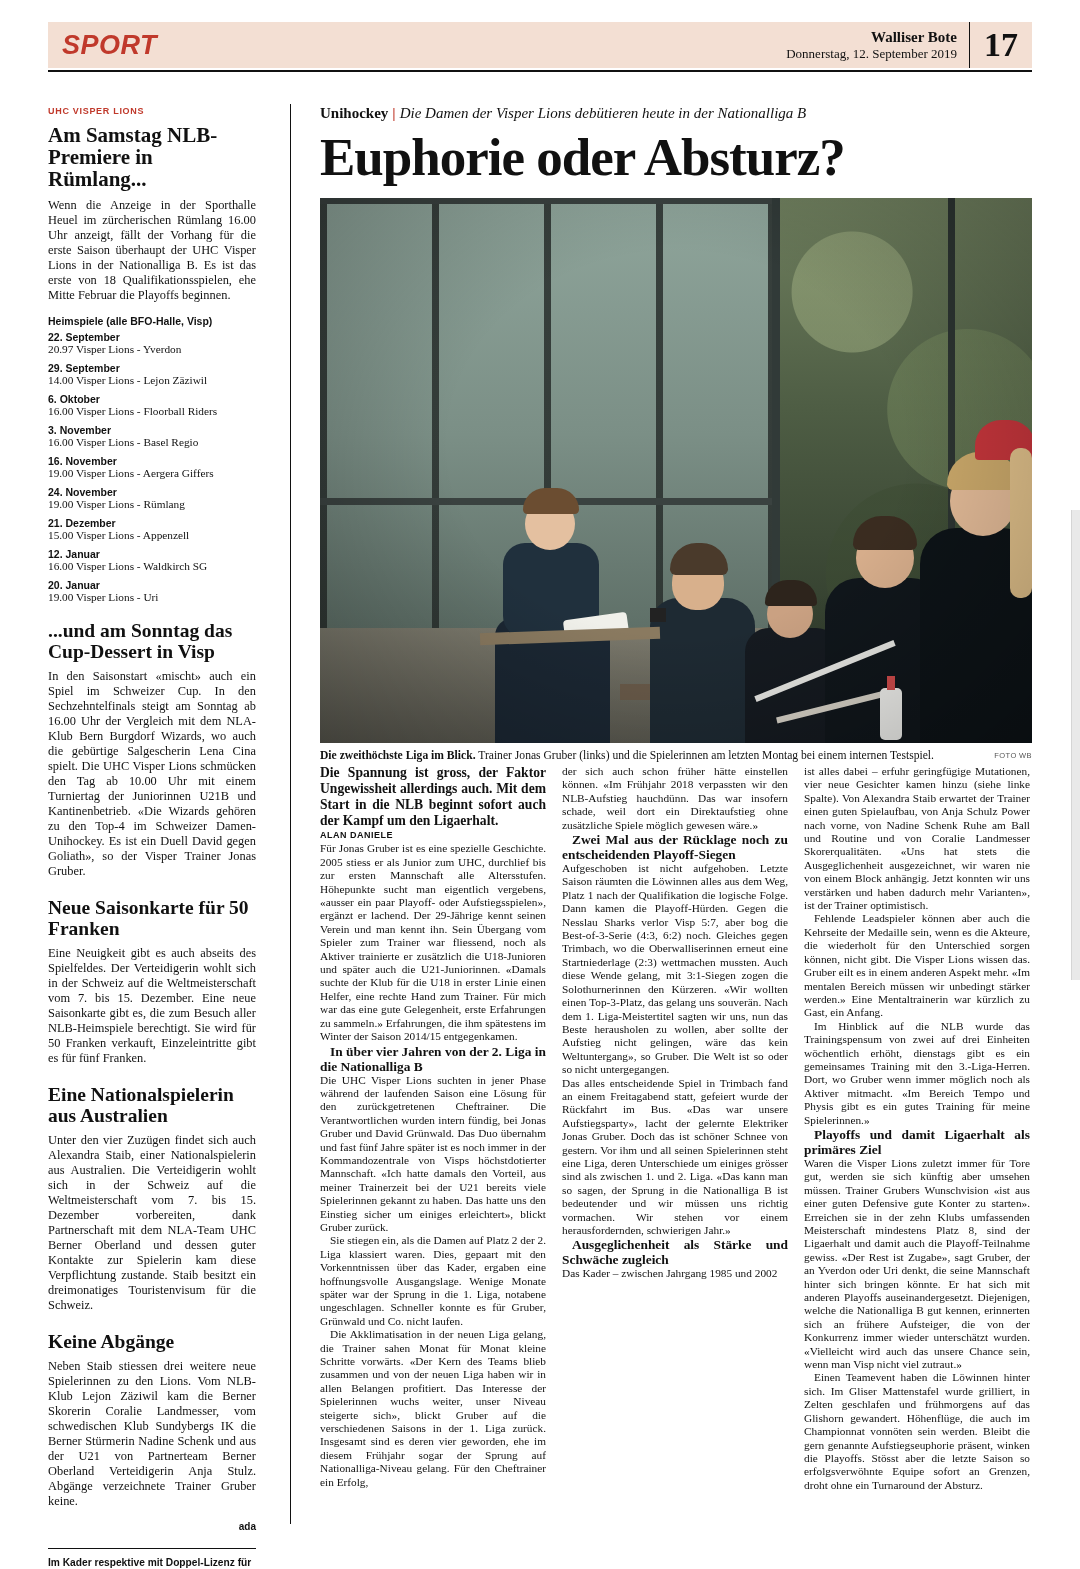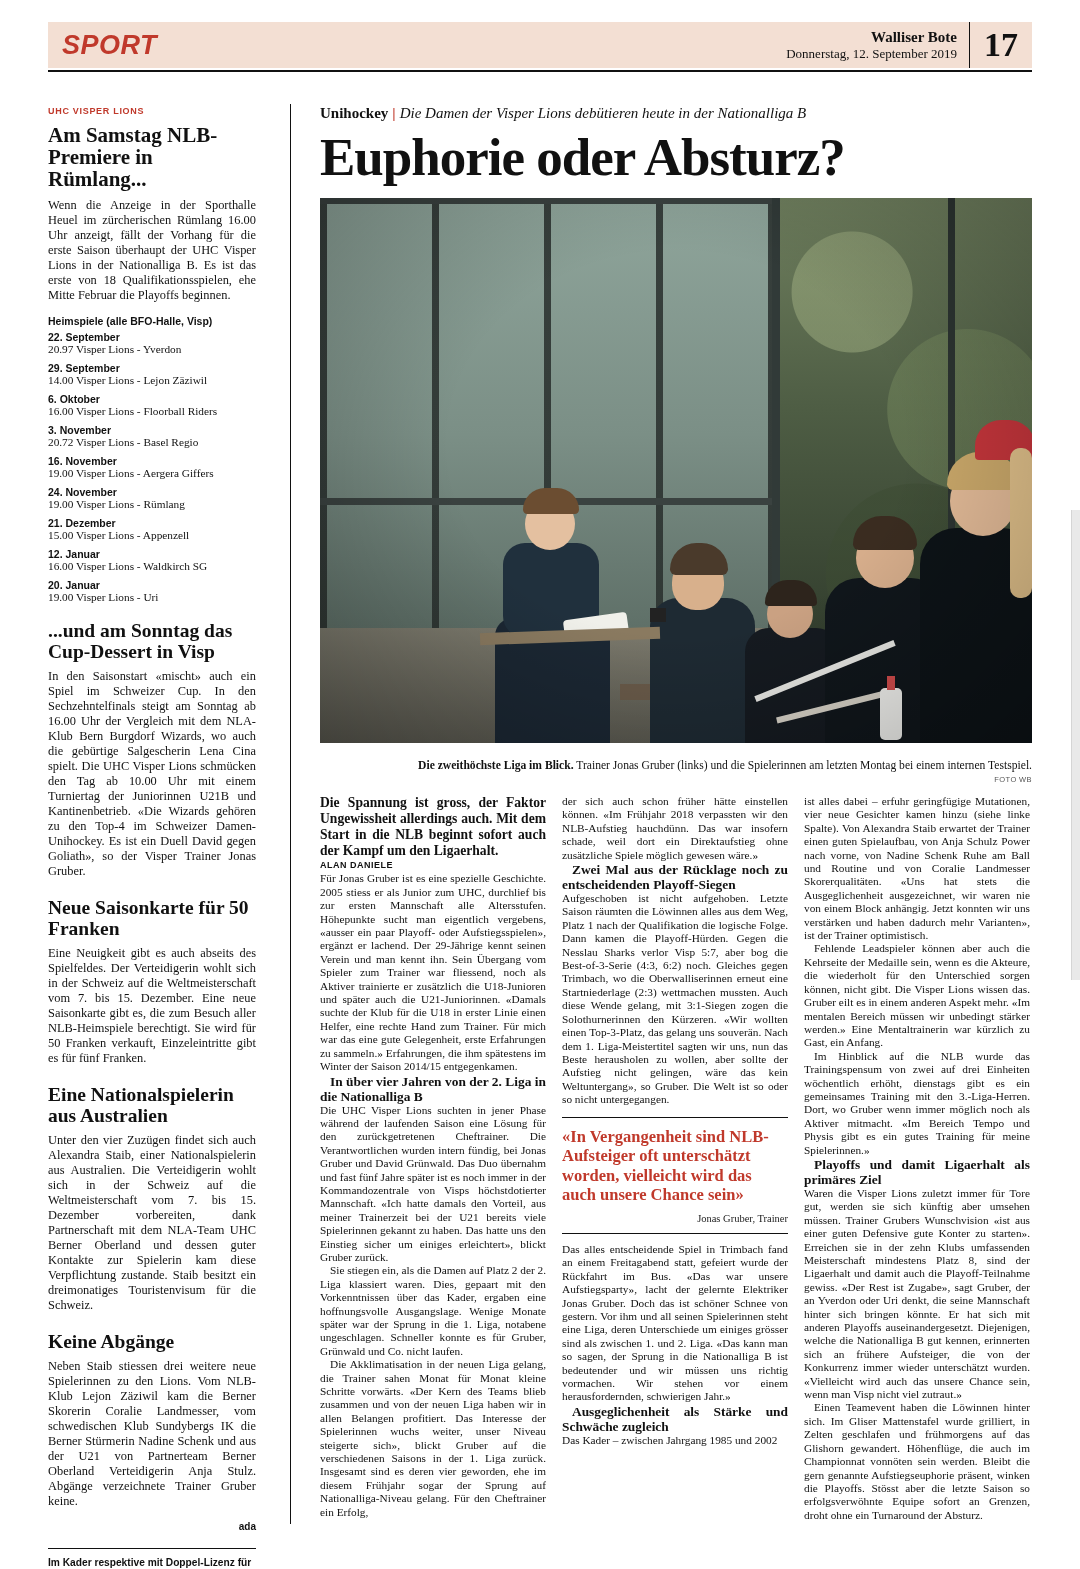--- a/index.html
+++ b/index.html
@@ -75,27 +75,27 @@
   .overline .sep{color:#c0392b;font-weight:bold;padding:0 4px;}
   .overline .rest{font-style:italic;}
   .headline{
     font-weight:bold;font-size:53px;line-height:58px;letter-spacing:-1px;
     margin:2px 0 12px 0;
   }
   .photo{
     width:712px;height:545px;position:relative;overflow:hidden;background:#2d3138;
   }
   .caption{
-    font-size:11.6px;line-height:14px;margin-top:16px;display:flex;justify-content:space-between;align-items:flex-end;flex-direction:column;
+    font-size:11.6px;line-height:14px;margin-top:6px;display:flex;justify-content:space-between;align-items:flex-end;
   }
   .caption b{font-weight:bold;}
   .credit{font-family:"Liberation Sans", sans-serif;font-size:7.5px;color:#555;letter-spacing:.4px;white-space:nowrap;padding-left:10px;}
 
   
-  .cols{display:flex;gap:16px;margin-top:8px;}
+  .cols{display:flex;gap:16px;margin-top:2px;}
   .col{width:226px;font-size:11.3px;line-height:13.4px;text-align:justify;}
   .col p{margin:0 0 0 0;text-indent:10px;}
   .col p.noind{text-indent:0;}
   .sub{font-weight:bold;font-size:13.4px;line-height:15px;margin:9px 0 4px 0;text-indent:0;}
   .standfirst{font-weight:bold;font-size:13.6px;line-height:16px;margin-bottom:8px;text-indent:0;}
   .author{font-family:"Liberation Sans", sans-serif;font-size:9px;font-weight:bold;letter-spacing:.5px;margin-bottom:5px;text-indent:0;}
   .quote{
     border-top:1.5px solid #111;border-bottom:1.5px solid #111;
     padding:9px 0 8px 0;margin:10px 0 9px 0;text-indent:0;
   }
@@ -138,21 +138,21 @@
     <div class="sched-item">
       <div class="sched-date">29. September</div>
       <div class="sched-match">14.00 Visper Lions - Lejon Zäziwil</div>
     </div>
     <div class="sched-item">
       <div class="sched-date">6. Oktober</div>
       <div class="sched-match">16.00 Visper Lions - Floorball Riders</div>
     </div>
     <div class="sched-item">
       <div class="sched-date">3. November</div>
-      <div class="sched-match">20.72 Visper Lions - Basel Regio</div>
+      <div class="sched-match">16.00 Visper Lions - Basel Regio</div>
     </div>
     <div class="sched-item">
       <div class="sched-date">16. November</div>
       <div class="sched-match">19.00 Visper Lions - Aergera Giffers</div>
     </div>
     <div class="sched-item">
       <div class="sched-date">24. November</div>
       <div class="sched-match">19.00 Visper Lions - Rümlang</div>
     </div>
     <div class="sched-item">
@@ -271,24 +271,20 @@
         <p class="sub">In über vier Jahren von der 2. Liga in die Nationalliga B</p>
         <p class="noind">Die UHC Visper Lions suchten in jener Phase während der laufenden Saison eine Lösung für den zurückgetretenen Cheftrainer. Die Verantwortlichen wurden intern fündig, bei Jonas Gruber und David Grünwald. Das Duo übernahm und fast fünf Jahre später ist es noch immer in der Kommandozentrale von Visps höchstdotierter Mannschaft. «Ich hatte damals den Vorteil, aus meiner Trainerzeit bei der U21 bereits viele Spielerinnen gekannt zu haben. Das hatte uns den Einstieg sicher um einiges erleichtert», blickt Gruber zurück.</p>
         <p>Sie stiegen ein, als die Damen auf Platz 2 der 2. Liga klassiert waren. Dies, gepaart mit den Vorkenntnissen über das Kader, ergaben eine hoffnungsvolle Ausgangslage. Wenige Monate später war der Sprung in die 1. Liga, notabene ungeschlagen. Schneller konnte es für Gruber, Grünwald und Co. nicht laufen.</p>
         <p>Die Akklimatisation in der neuen Liga gelang, die Trainer sahen Monat für Monat kleine Schritte vorwärts. «Der Kern des Teams blieb zusammen und von der neuen Liga haben wir in allen Belangen profitiert. Das Interesse der Spielerinnen wuchs weiter, unser Niveau steigerte sich», blickt Gruber auf die verschiedenen Saisons in der 1. Liga zurück. Insgesamt sind es deren vier geworden, ehe im diesem Frühjahr sogar der Sprung auf Nationalliga-Niveau gelang. Für den Cheftrainer ein Erfolg,</p>
       </div>
 
       <div class="col">
         <p class="noind">der sich auch schon früher hätte einstellen können. «Im Frühjahr 2018 verpassten wir den NLB-Aufstieg hauchdünn. Das war insofern schade, weil dort ein Direktaufstieg ohne zusätzliche Spiele möglich gewesen wäre.»</p>
         <p class="sub">Zwei Mal aus der Rücklage noch zu entscheidenden Playoff-Siegen</p>
         <p class="noind">Aufgeschoben ist nicht aufgehoben. Letzte Saison räumten die Löwinnen alles aus dem Weg, Platz 1 nach der Qualifikation die logische Folge. Dann kamen die Playoff-Hürden. Gegen die Nesslau Sharks verlor Visp 5:7, aber bog die Best-of-3-Serie (4:3, 6:2) noch. Gleiches gegen Trimbach, wo die Oberwalliserinnen erneut eine Startniederlage (2:3) wettmachen mussten. Auch diese Wende gelang, mit 3:1-Siegen zogen die Solothurnerinnen den Kürzeren. «Wir wollten einen Top-3-Platz, das gelang uns souverän. Nach dem 1. Liga-Meistertitel sagten wir uns, nun das Beste herausholen zu wollen, aber sollte der Aufstieg nicht gelingen, wäre das kein Weltuntergang», so Gruber. Die Welt ist so oder so nicht untergegangen.</p>
-        <div class="quote">
-          <div class="quote-text">«In Vergangenheit sind NLB-Aufsteiger oft unterschätzt worden, vielleicht wird das auch unsere Chance sein»</div>
-          <div class="quote-src">Jonas Gruber, Trainer</div>
-        </div>
         <p class="noind">Das alles entscheidende Spiel in Trimbach fand an einem Freitagabend statt, gefeiert wurde der Rückfahrt im Bus. «Das war unsere Aufstiegsparty», lacht der gelernte Elektriker Jonas Gruber. Doch das ist schöner Schnee von gestern. Vor ihm und all seinen Spielerinnen steht eine Liga, deren Unterschiede um einiges grösser sind als zwischen 1. und 2. Liga. «Das kann man so sagen, der Sprung in die Nationalliga B ist bedeutender und wir müssen uns richtig vormachen. Wir stehen vor einem herausfordernden, schwierigen Jahr.»</p>
         <p class="sub">Ausgeglichenheit als Stärke und Schwäche zugleich</p>
         <p class="noind">Das Kader – zwischen Jahrgang 1985 und 2002</p>
       </div>
 
       <div class="col">
         <p class="noind">ist alles dabei – erfuhr geringfügige Mutationen, vier neue Gesichter kamen hinzu (siehe linke Spalte). Von Alexandra Staib erwartet der Trainer einen guten Spielaufbau, von Anja Schulz Power nach vorne, von Nadine Schenk Ruhe am Ball und Routine und von Coralie Landmesser Skorerqualitäten. «Uns hat stets die Ausgeglichenheit ausgezeichnet, wir waren nie von einem Block anhängig. Jetzt konnten wir uns verstärken und haben dadurch mehr Varianten», ist der Trainer optimistisch.</p>
         <p>Fehlende Leadspieler können aber auch die Kehrseite der Medaille sein, wenn es die Akteure, die wiederholt für den Unterschied sorgen können, nicht gibt. Die Visper Lions wissen das. Gruber eilt es in einem anderen Aspekt mehr. «Im mentalen Bereich müssen wir unbedingt stärker werden.» Eine Mentaltrainerin war kürzlich zu Gast, ein Anfang.</p>
         <p>Im Hinblick auf die NLB wurde das Trainingspensum von zwei auf drei Einheiten wöchentlich erhöht, dienstags gibt es ein gemeinsames Training mit den 3.-Liga-Herren. Dort, wo Gruber wenn immer möglich noch als Aktiver mitmacht. «Im Bereich Tempo und Physis gibt es ein gutes Training für meine Spielerinnen.»</p>
         <p class="sub">Playoffs und damit Ligaerhalt als primäres Ziel</p>

